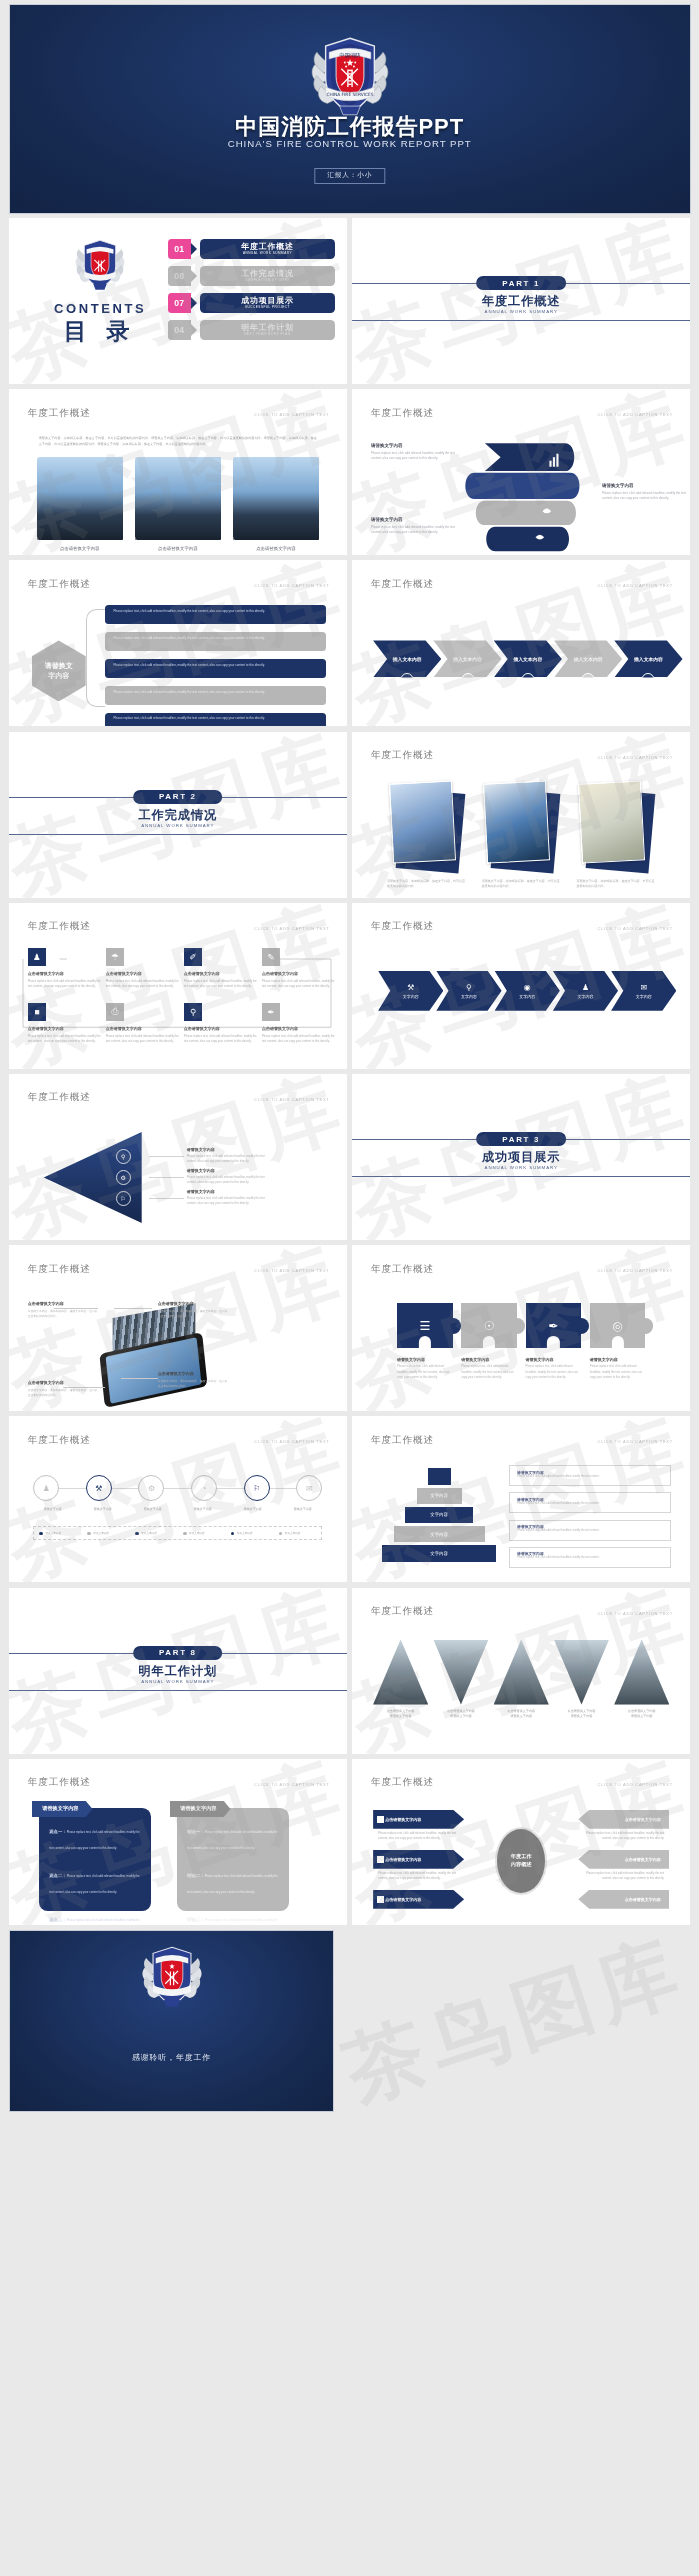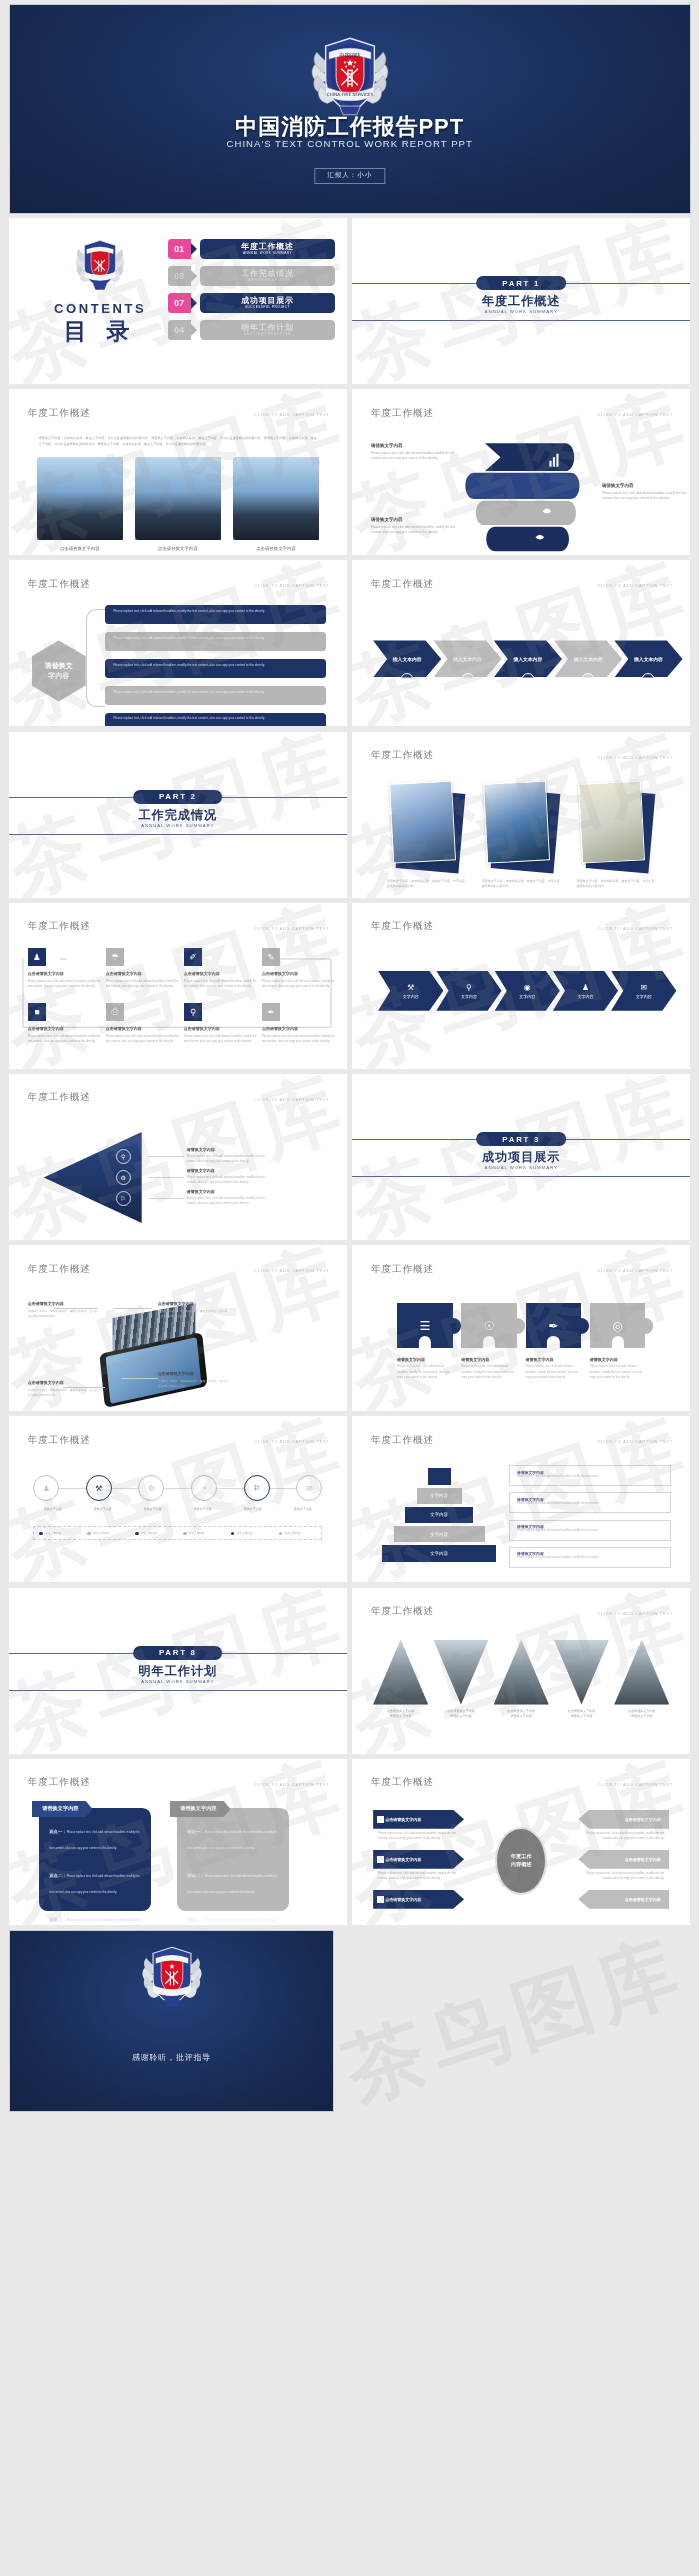--- a/index.html
+++ b/index.html
@@ -392,21 +392,21 @@
               <line x1="57" y1="41" x2="38" y2="60"></line>
           </g>
           <path d="M24 22 Q48 13 72 22 L72 30 Q48 21 24 30 Z" fill="#f4f5f7" stroke="#b9bec6" stroke-width="0.5"></path>
           <text x="48" y="28" text-anchor="middle" font-size="6" fill="#1b2c5c" font-family="DejaVu Sans, sans-serif">中国消防</text>
           <path d="M20 62 Q48 74 76 62 L76 72 Q48 84 20 72 Z" fill="#f4f5f7" stroke="#b9bec6" stroke-width="0.5"></path>
           <text x="48" y="72" text-anchor="middle" font-size="5" fill="#1b2c5c" font-family="DejaVu Sans, sans-serif">CHINA FIRE SERVICES</text>
           <path d="M36 84 L60 84 L56 94 L40 94 Z" fill="#2b3f91" stroke="#dfe3e8" stroke-width="0.8"></path>
         </svg>
       </div>
       <div class="cover-title">中国消防工作报告PPT</div>
-      <div class="cover-sub">CHINA'S TEXT CONTROL WORK REPORT PPT</div>
+      <div class="cover-sub">CHINA'S FIRE CONTROL WORK REPORT PPT</div>
       <div class="cover-author">汇报人：小小</div>
     </div>
   </div>
 
   <div class="slide-row">
 
     <div class="slide slide-half">
       <div class="wm">
           <span>茶鸟图库</span>
         </div>
@@ -1085,21 +1085,21 @@
             <line x1="45.6" y1="42" x2="45.6" y2="62"></line>
               <line x1="50.4" y1="42" x2="50.4" y2="62"></line>
             <line x1="38" y1="41" x2="57" y2="60"></line>
               <line x1="57" y1="41" x2="38" y2="60"></line>
           </g>
           <path d="M24 22 Q48 13 72 22 L72 30 Q48 21 24 30 Z" fill="#f4f5f7"></path>
           <path d="M20 62 Q48 74 76 62 L76 72 Q48 84 20 72 Z" fill="#f4f5f7"></path>
           <path d="M36 84 L60 84 L56 94 L40 94 Z" fill="#2b3f91"></path>
         </svg>
       </div>
-      <div class="thanks-sub">感谢聆听，批评指导</div>
+      <div class="thanks-sub">感谢聆听，年度工作</div>
     </div>
     <div style="flex:1">
       <div class="wm" style="position:relative;height:182px">
           <span>茶鸟图库</span>
         </div>
     </div>
   </div>
 
 </div>
 

